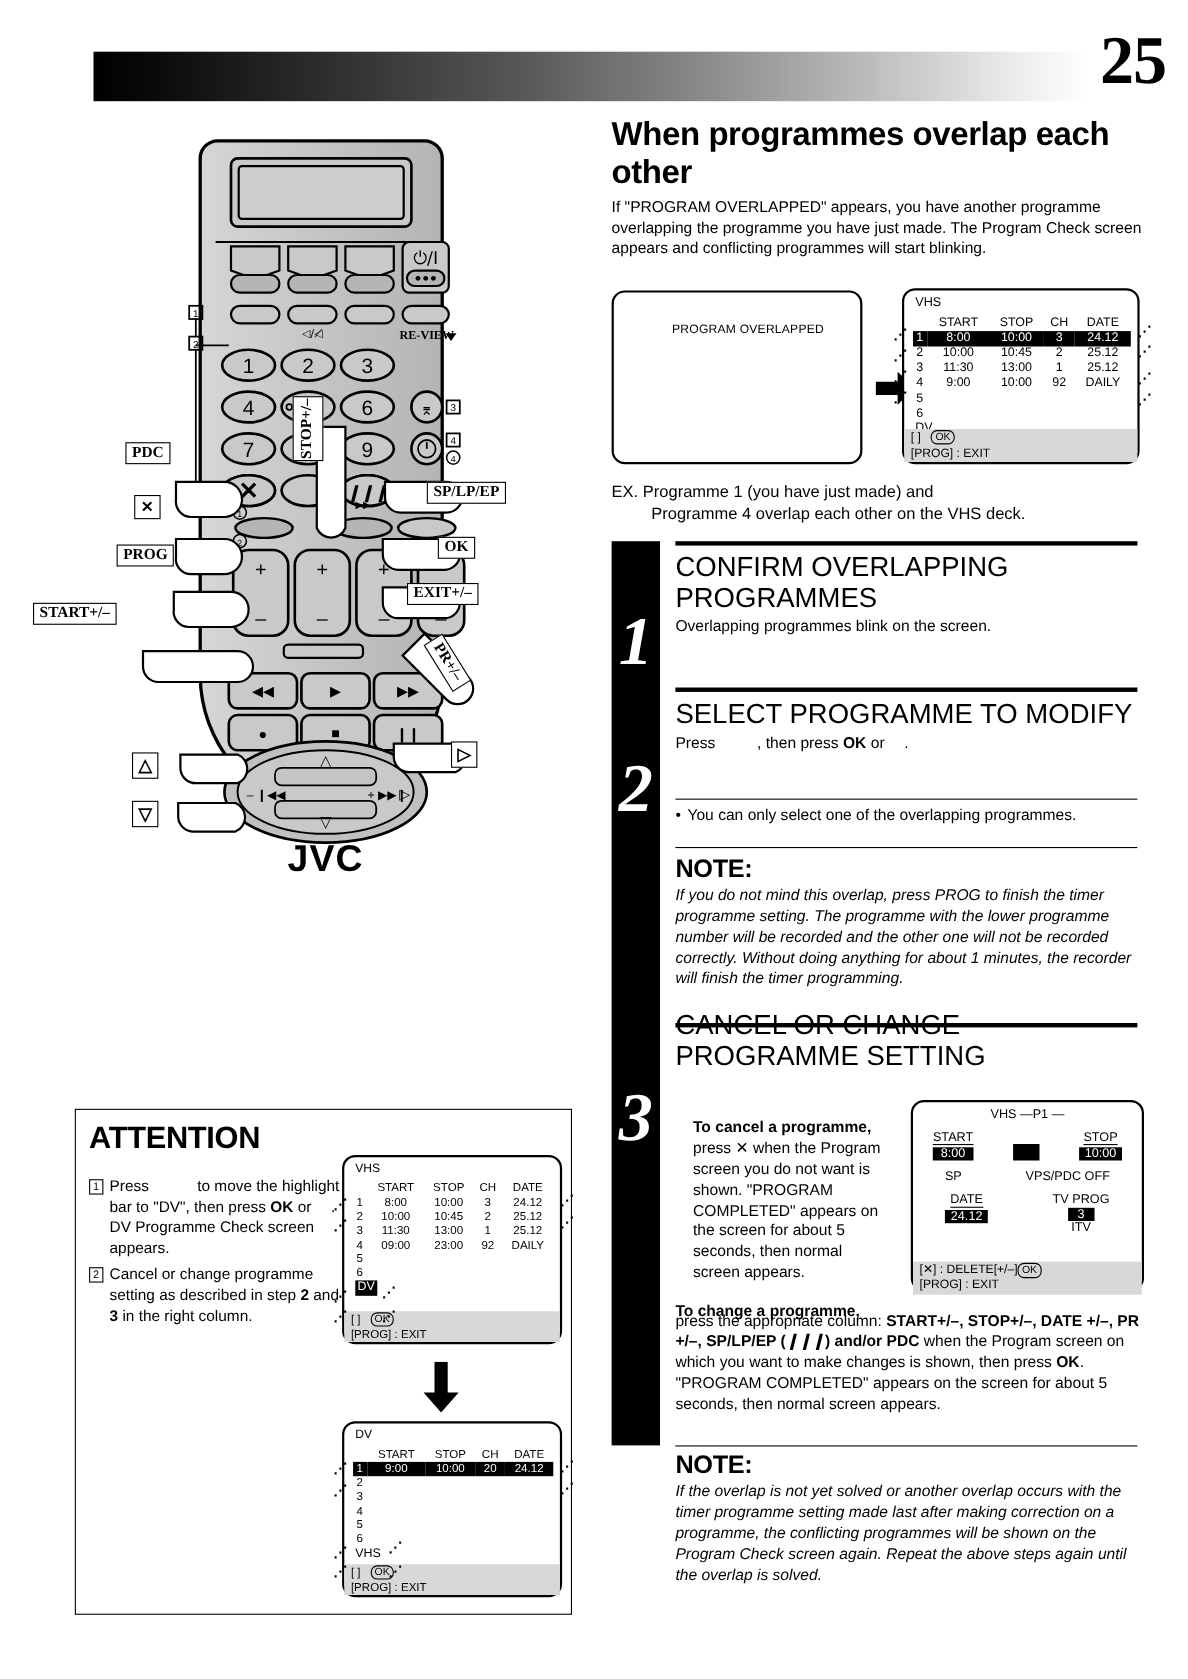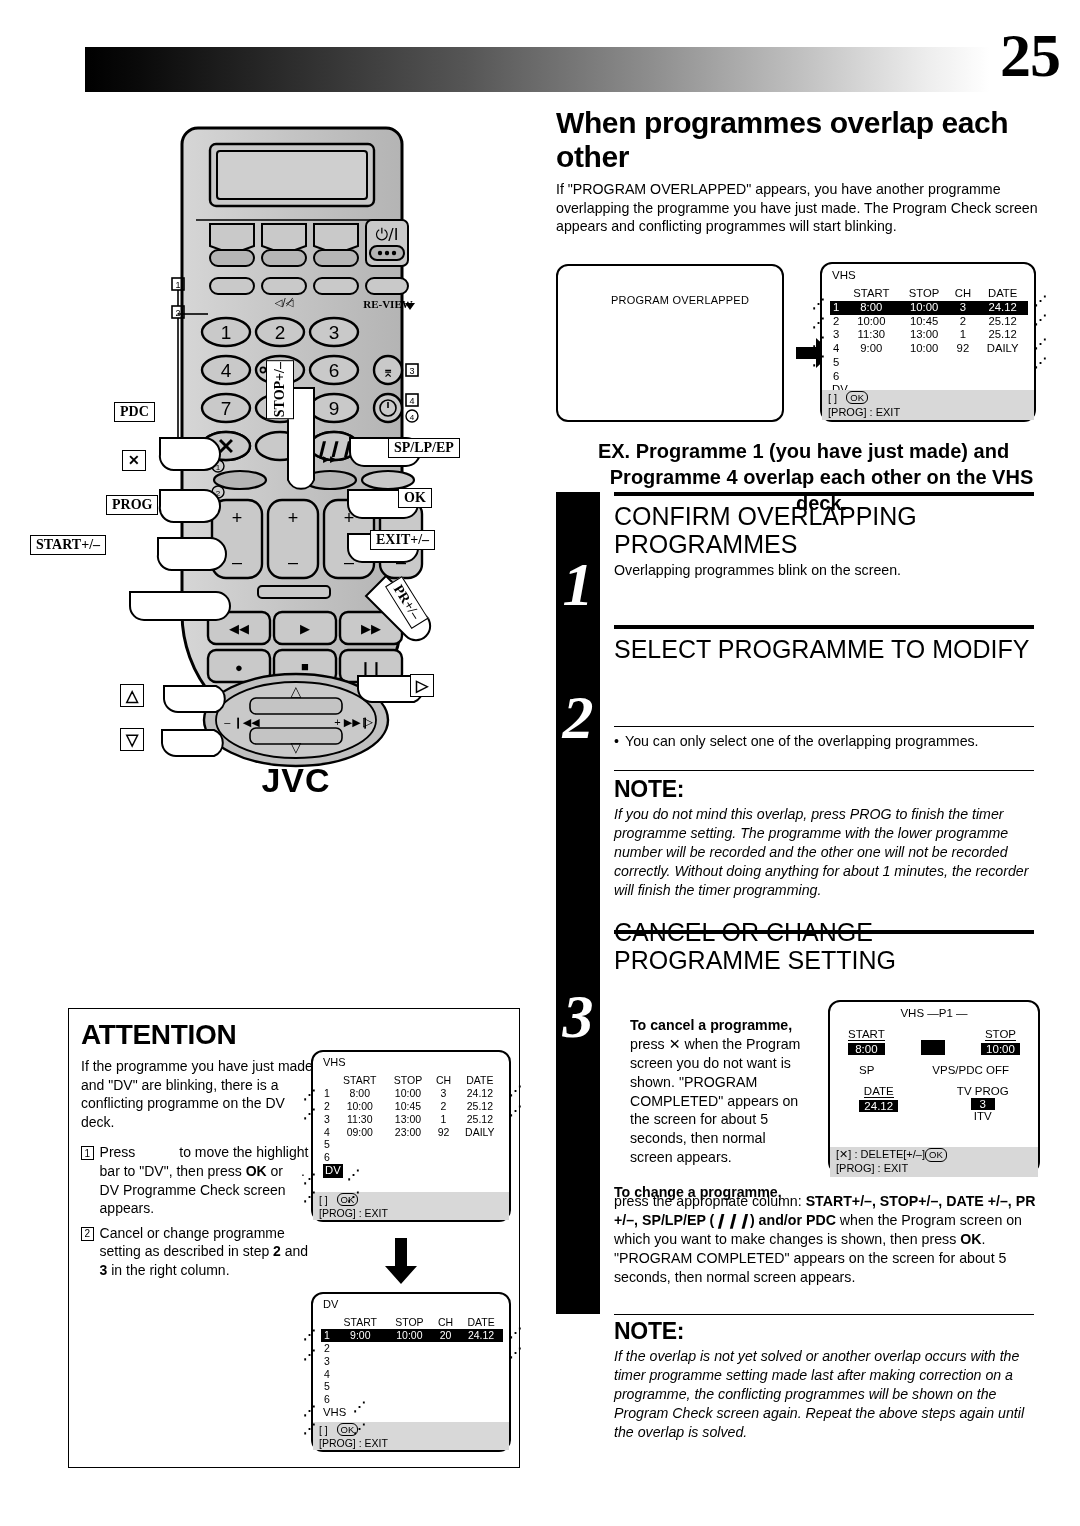--- a/index.html
+++ b/index.html
@@ -55,21 +55,21 @@
     border-radius:6px; padding:0 3px; font-size:9.5px; line-height:1.2;
     vertical-align:1px; }
   .dvrow { font-size:11.3px; padding-left:2px; }
   .dvrow.hlbox { background:#000; color:#fff; display:inline-block; padding:0 2px; }
 
   
   .tick { position:absolute; font-size:13px; font-weight:700; line-height:1;
     letter-spacing:-1px; }
 
   #ex-line { left:556px; top:438px; width:495px;
-    font-size:20px; font-weight:700; line-height:1.3;text-align:center; }
+    font-size:15px; font-weight:400; line-height:1.3; }
   #ex-line .ind { display:block; padding-left:36px; }
 
   
   #step-rail { left:556px; top:492px; width:44px; height:822px; background:#000; }
   .step-digit { position:absolute; left:556px; width:44px; color:#fff;
     font-family:"Liberation Serif", serif; font-style:italic; font-weight:700;
     font-size:62px; text-align:center; line-height:1; }
   .step-body { position:absolute; left:614px; }
   .step-rule { position:absolute; left:614px; height:3.5px; background:#000; }
   .step-title { font-size:25px; font-weight:400; line-height:1.1;
@@ -274,21 +274,21 @@
       <path d="M62 610 h52 a14 14 0 0 1 0 26 h-38 a14 14 0 0 1 -14 -13 z"></path>
       <path d="M258 556 h56 a14 14 0 0 1 0 26 h-42 a14 14 0 0 1 -14 -13 z"></path>
       <path d="M286 456 l40 40 a14 14 0 0 1 -20 20 l-40 -40 z"></path>
     </g>
   </svg>
 
   
   <div class="lbl abs" style="left:14px;  top:282px;">PDC</div>
   <div class="lbl abs" style="left:22px;  top:330px;">✕</div>
   <div class="lbl abs" style="left:6px;   top:375px;">PROG</div>
-  <div class="lbl abs" style="left:-70px; top:415px;text-align:right;">START+/–</div>
+  <div class="lbl abs" style="left:-70px; top:428px;text-align:right;">START+/–</div>
   <div class="lbl abs" style="left:166px; top:240px; writing-mode:vertical-rl; transform:rotate(180deg); transform-origin:center;">STOP+/–</div>
   <div class="lbl abs" style="left:288px; top:318px;">SP/LP/EP</div>
   <div class="lbl abs" style="left:298px; top:368px;">OK</div>
   <div class="lbl abs" style="left:270px; top:410px;">EXIT+/–</div>
   <div class="lbl abs" style="left:302px; top:456px; transform:rotate(58deg); transform-origin:left top;">PR+/–</div>
   <div class="lbl abs" style="left:20px;  top:564px; font-size:16px;">△</div>
   <div class="lbl abs" style="left:20px;  top:608px; font-size:16px;">▽</div>
   <div class="lbl abs" style="left:310px; top:554px; font-size:16px;">▷</div>
 </div>
 
@@ -397,20 +397,27 @@
 
 <div class="step-rule" style="top:492px; width:420px;"></div>
 <div class="step-body" style="top:503px; width:420px;">
   <div class="step-title">CONFIRM OVERLAPPING PROGRAMMES</div>
   <div class="step-text">Overlapping programmes blink on the screen.</div>
 </div>
 
 <div class="step-rule" style="top:625px; width:420px;"></div>
 <div class="step-body" style="top:636px; width:420px;">
   <div class="step-title">SELECT PROGRAMME TO MODIFY</div>
+  <div class="step-text">
+    <span>Press</span>
+    <span style="display:inline-block;width:34px;"></span><span>, then press</span>
+    <b>OK</b>
+    <span>or</span>
+    <span style="display:inline-block;width:14px;"></span><span>.</span>
+  </div>
 </div>
 <div class="thinrule" style="top:726px; width:420px;"></div>
 <div class="step-body" style="top:732px; width:380px;">
   <div class="step-text" style="margin:0; display:flex;">
     <span style="margin-right:6px;">•</span>
     <span>You can only select one of the overlapping programmes.</span>
   </div>
 </div>
 
 <div class="thinrule" style="top:770px; width:420px;"></div>
@@ -483,21 +490,20 @@
 
 <div class="thinrule" style="top:1314px; width:420px;"></div>
 <div class="step-body" style="top:1318px; width:420px;">
   <div class="note-head">NOTE:</div>
   <div class="note-body" style="margin-top:2px;">If the overlap is not yet solved or another overlap occurs with the timer programme setting made last after making correction on a programme, the conflicting programmes will be shown on the Program Check screen again. Repeat the above steps again until the overlap is solved.</div>
 </div>
 
 <div class="abs" id="attention-box">
   <div id="attention-title">ATTENTION</div>
   <div id="attention-text">
-    <div>If the programme you have just made and "DV" are blinking, there is a conflicting programme on the DV deck.</div>
     <div class="att-item" style="margin-top:12px;">
       <span class="att-num">1</span>
       <span>
         <span>Press</span>
         <span style="display:inline-block;width:40px;"></span><span>to move the highlight bar to "DV", then press</span>
         <b>OK</b>
         <span>or</span>
         <span style="display:inline-block;width:14px;"></span><span>.</span>
         <span>DV Programme Check screen appears.</span>
       </span>

